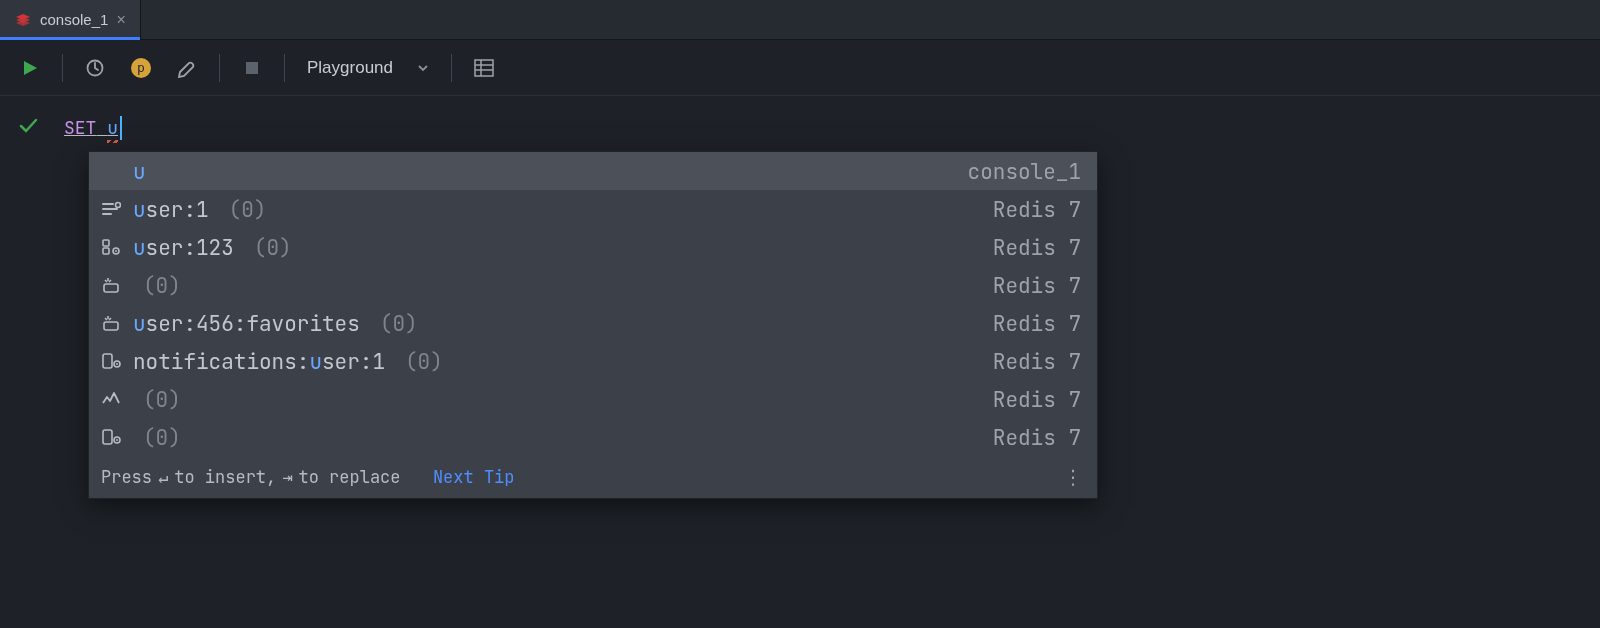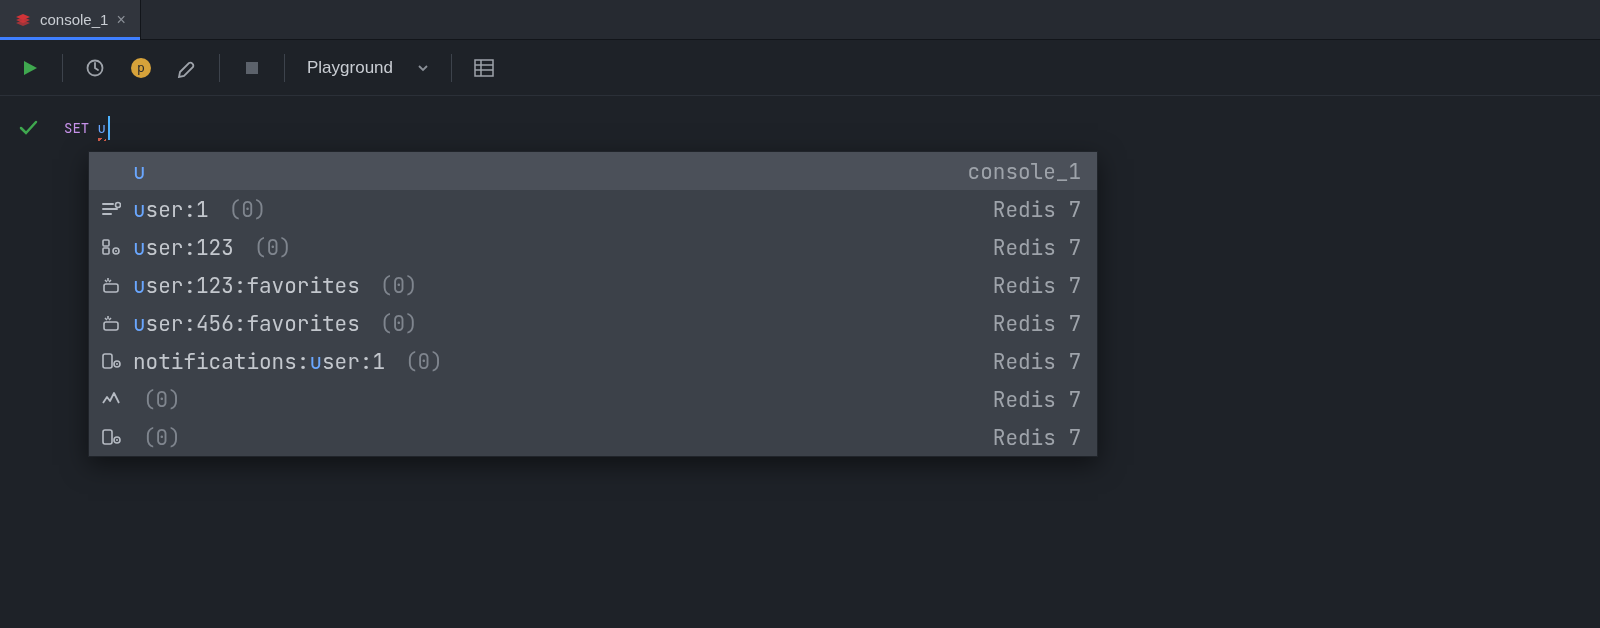--- a/index.html
+++ b/index.html
@@ -54,23 +54,24 @@
   }
   .chev { color:#8a8f97; }
 
   
   .editor {
     position: relative;
     padding: 20px 14px;
     height: calc(628px - 40px - 56px);
   }
   .line {
-    display:flex; align-items:center;
-    font-size: 14px;
+    display:flex; align-items:flex-start;
+    font-size: 18px;
     padding-left: 4px;
+    text-decoration: underline;
   }
   .gutter-check { color:#3ba23b; margin-right: 26px; }
   .kw { color:#c792ea; }
   .typed { color:#6aa7ff; position:relative; }
   .squig {
     position:absolute; left:0; right:0; bottom:-4px; height:3px;
     background: repeating-linear-gradient(135deg, #d05c4a 0 3px, transparent 3px 6px);
   }
   .caret {
     display:inline-block; width:2px; height:24px; background:#4db3ff;
@@ -232,21 +233,20 @@
         <span class="spacer"></span>
         <span class="src">Redis 7</span>
       </div>
       <div class="row">
         <span class="ic">
           <svg width="20" height="20" viewBox="0 0 20 20">
             <path d="M7 3v3M4 5l2 2M10 5l-2 2" stroke="#b6bbc3" stroke-width="1.6"></path>
             <rect x="3" y="9" width="14" height="8" rx="2" fill="none" stroke="#b6bbc3" stroke-width="1.6"></rect>
           </svg>
         </span>
-        <span class="key-label"><span class="u">u</span>ser:123:favorites</span>
         <span class="meta">(0)</span>
         <span class="spacer"></span>
         <span class="src">Redis 7</span>
       </div>
       <div class="row">
         <span class="ic">
           <svg width="20" height="20" viewBox="0 0 20 20">
             <path d="M7 3v3M4 5l2 2M10 5l-2 2" stroke="#b6bbc3" stroke-width="1.6"></path>
             <rect x="3" y="9" width="14" height="8" rx="2" fill="none" stroke="#b6bbc3" stroke-width="1.6"></rect>
           </svg>
@@ -284,14 +284,15 @@
           <svg width="20" height="20" viewBox="0 0 20 20">
             <rect x="2" y="3" width="9" height="14" rx="2" fill="none" stroke="#b6bbc3" stroke-width="1.6"></rect>
             <circle cx="16" cy="13" r="3" fill="none" stroke="#b6bbc3" stroke-width="1.6"></circle>
             <circle cx="16" cy="13" r="1" fill="#b6bbc3"></circle>
           </svg>
         </span>
         <span class="meta">(0)</span>
         <span class="spacer"></span>
         <span class="src">Redis 7</span>
       </div>
+      <div class="footer"><span>Press </span><span>↵</span><span> to insert, </span><span>⇥</span><span> to replace</span>&nbsp;&nbsp;<span class="link">Next Tip</span><span class="dots">⋮</span></div>
     </div>
 </div>
 
 </body></html>

